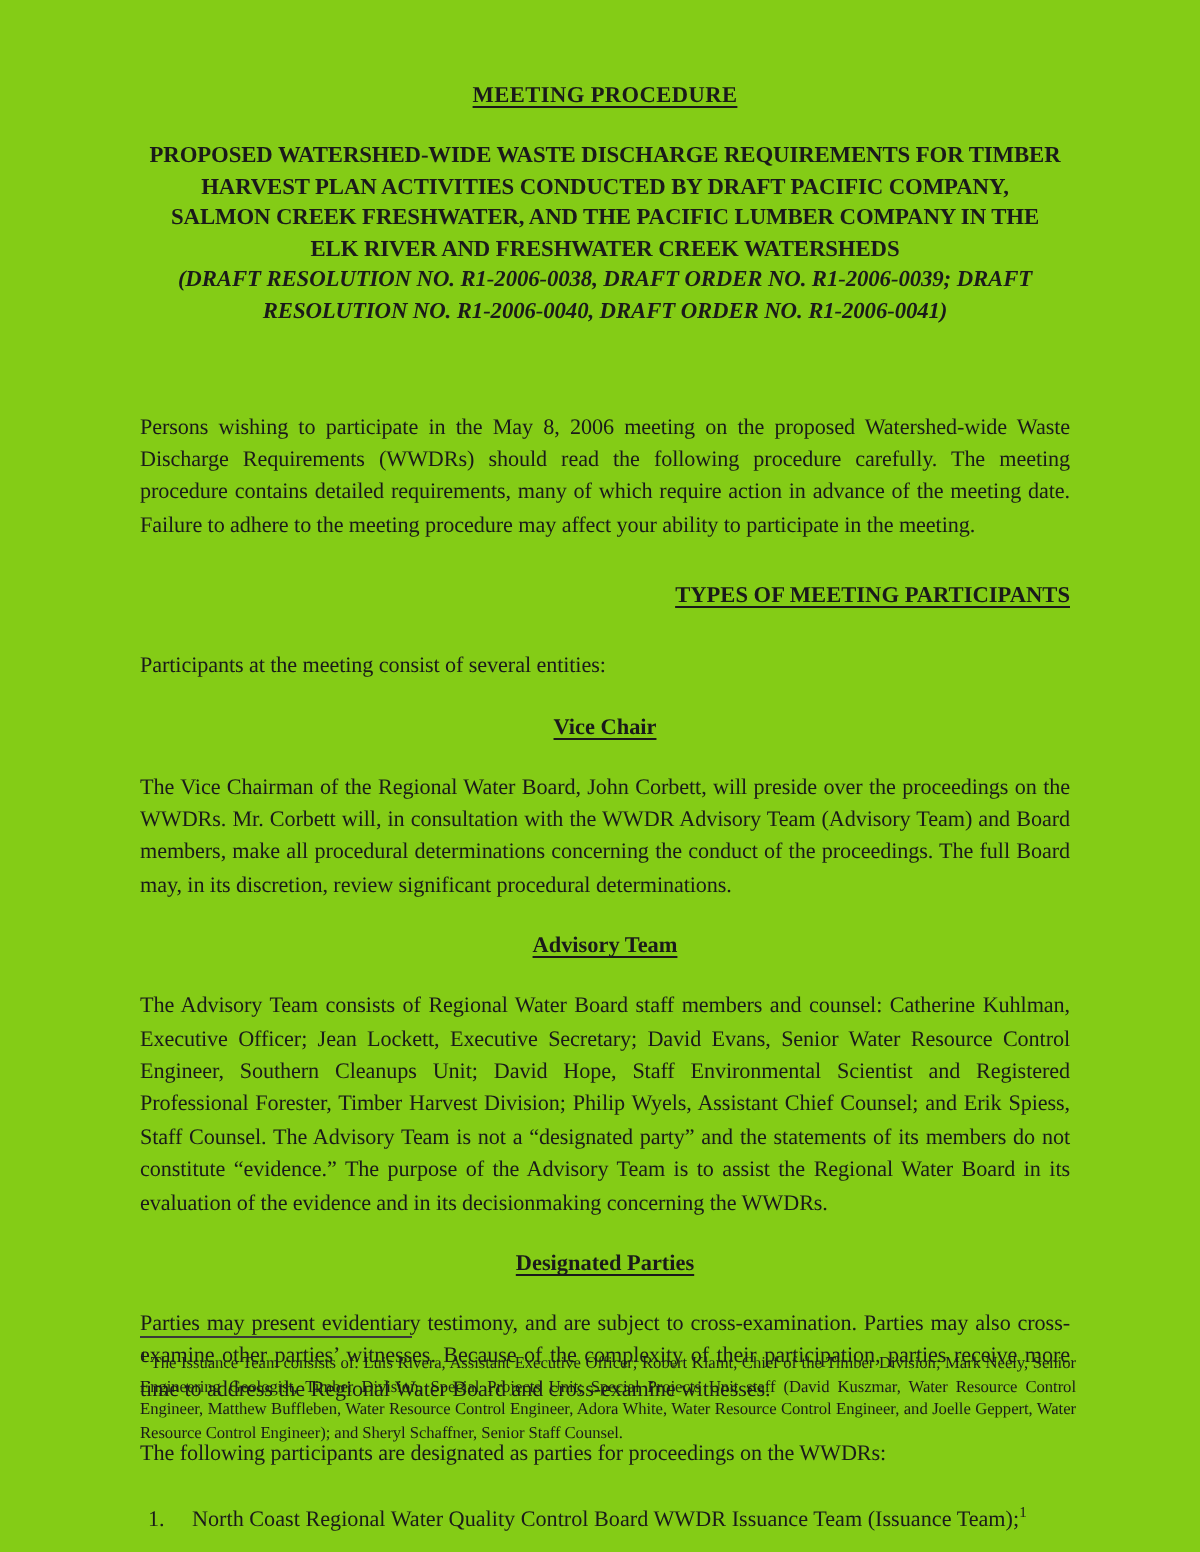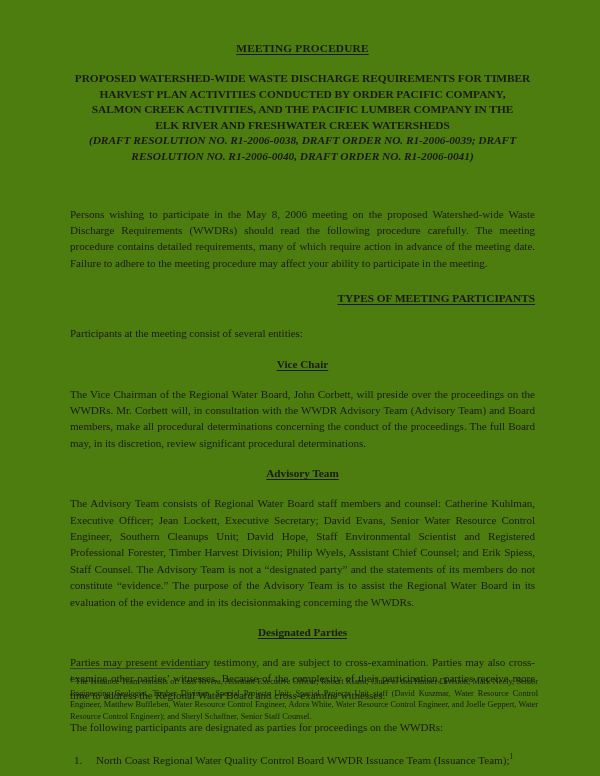--- a/index.html
+++ b/index.html
@@ -11,21 +11,21 @@
     width: 600px;
     height: 776px;
     font-family: "Liberation Serif", "DejaVu Serif", serif;
     color: #1a1a1a;
     overflow: hidden;
   }
   .page {
     position: relative;
     width: 600px;
     height: 776px;
-    background: #4d7c0f;
+    background: #84cc16;
     box-sizing: border-box;
     padding: 42px 65px 0 70px;
   }
 
   
   .doc-title {
     text-align: center;
     font-size: 11.3px;
     font-weight: bold;
     letter-spacing: 0.2px;
@@ -126,22 +126,22 @@
 </style>
 </head>
 <body>
 
 <div class="page">
 
   <h1 class="doc-title"><span>MEETING PROCEDURE</span></h1>
 
   <div class="subtitle-block">
     <div>PROPOSED WATERSHED-WIDE WASTE DISCHARGE REQUIREMENTS FOR TIMBER</div>
-    <div>HARVEST PLAN ACTIVITIES CONDUCTED BY ORDER PACIFIC COMPANY,</div>
-    <div>SALMON CREEK ACTIVITIES, AND THE PACIFIC LUMBER COMPANY IN THE</div>
+    <div>HARVEST PLAN ACTIVITIES CONDUCTED BY DRAFT PACIFIC COMPANY,</div>
+    <div>SALMON CREEK FRESHWATER, AND THE PACIFIC LUMBER COMPANY IN THE</div>
     <div>ELK RIVER AND FRESHWATER CREEK WATERSHEDS</div>
     <div class="res-line">(DRAFT RESOLUTION NO. R1-2006-0038, DRAFT ORDER NO. R1-2006-0039; DRAFT</div>
     <div class="res-line">RESOLUTION NO. R1-2006-0040, DRAFT ORDER NO. R1-2006-0041)</div>
   </div>
 
   <div class="gap-lg"></div>
   <div style="height:20px"></div>
 
   <p class="body-para">Persons wishing to participate in the May 8, 2006 meeting on the proposed Watershed-wide Waste Discharge Requirements (WWDRs) should read the following procedure carefully.  The meeting procedure contains detailed requirements, many of which require action in advance of the meeting date.  Failure to adhere to the meeting procedure may affect your ability to participate in the meeting.</p>
 

